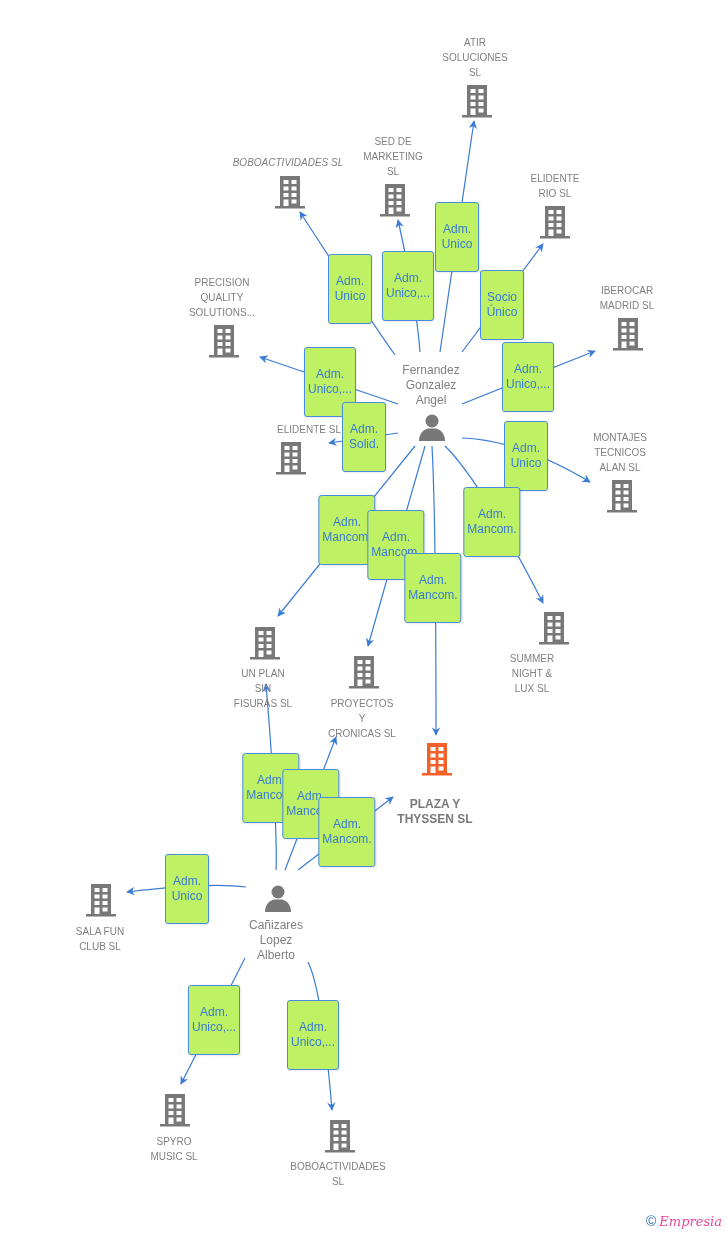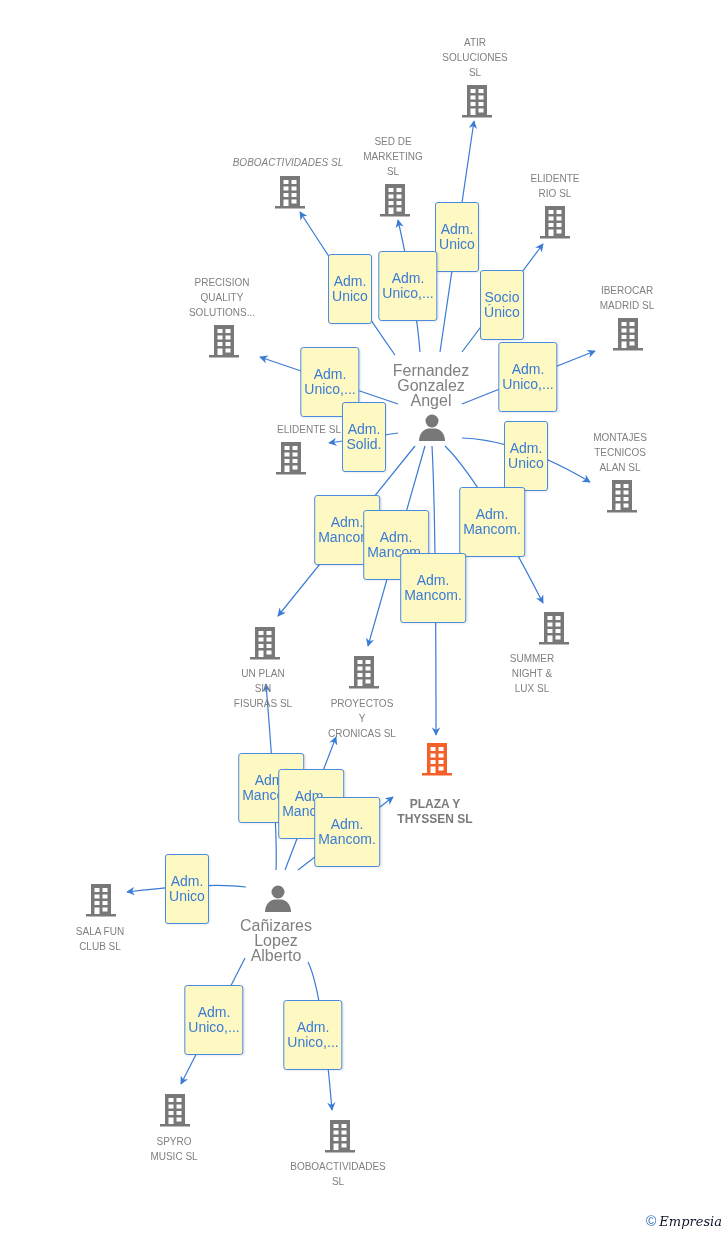--- a/index.html
+++ b/index.html
@@ -2,29 +2,29 @@
 <html><head>
 <meta charset="utf-8">
 <style>
   html, body { margin: 0; padding: 0; background: #ffffff; }
   body { width: 728px; height: 1235px; position: relative; overflow: hidden;
          font-family: "Liberation Sans", sans-serif; }
   #graph { position: absolute; left: 0; top: 0; width: 728px; height: 1235px; }
   .node-label { position: absolute; color: #808080; font-size: 10px; line-height: 15px;
                 text-align: center; white-space: pre-line; transform: translateX(-50%); }
   .node-label.focus { color: #7a7a7a; font-weight: bold; font-size: 12px; line-height: 15px; margin-top: 16px; }
-  .person-label { position: absolute; color: #808080; font-size: 16px; line-height: 15px;
+  .person-label { position: absolute; color: #808080; font-size: 12px; line-height: 15px;
                   text-align: center; white-space: pre-line; transform: translateX(-50%); }
-  .edge-label { position: absolute; background: #fef9c3; border: 1px solid #4a8be0;
-                border-radius: 3px; color: #3a7bd5; font-size: 14px; line-height: 15px;
+  .edge-label { position: absolute; background: #bef264; border: 1px solid #4a8be0;
+                border-radius: 3px; color: #3a7bd5; font-size: 12px; line-height: 15px;
                 text-align: center; white-space: pre-line; padding: 19px 3px;
                 box-shadow: 1px 1px 2px rgba(0,0,0,0.08); transform: translate(-50%,-50%);
                 min-width: 36px; }
   .footer { position: absolute; right: 6px; bottom: 6px; font-size: 13px; color: #555; }
-  .footer .brand { color: #0f172a; font-style: italic; font-family: "DejaVu Serif", serif; font-size: 13px; }
+  .footer .brand { color: #ec4899; font-style: italic; font-family: "DejaVu Serif", serif; font-size: 13px; }
   .footer .copy { color: #2a6db5; font-size: 14px; margin-right: 3px; }
 </style>
 </head>
 <body>
 
 <svg id="graph" xmlns="http://www.w3.org/2000/svg" width="728" height="1235">
   <defs>
     <marker id="arrow" viewBox="0 0 10 10" refX="9" refY="5" markerWidth="7" markerHeight="7" orient="auto-start-reverse">
       <path d="M0,0 L10,5 L0,10 L3,5 z" fill="#3a7bd5"></path>
     </marker>

